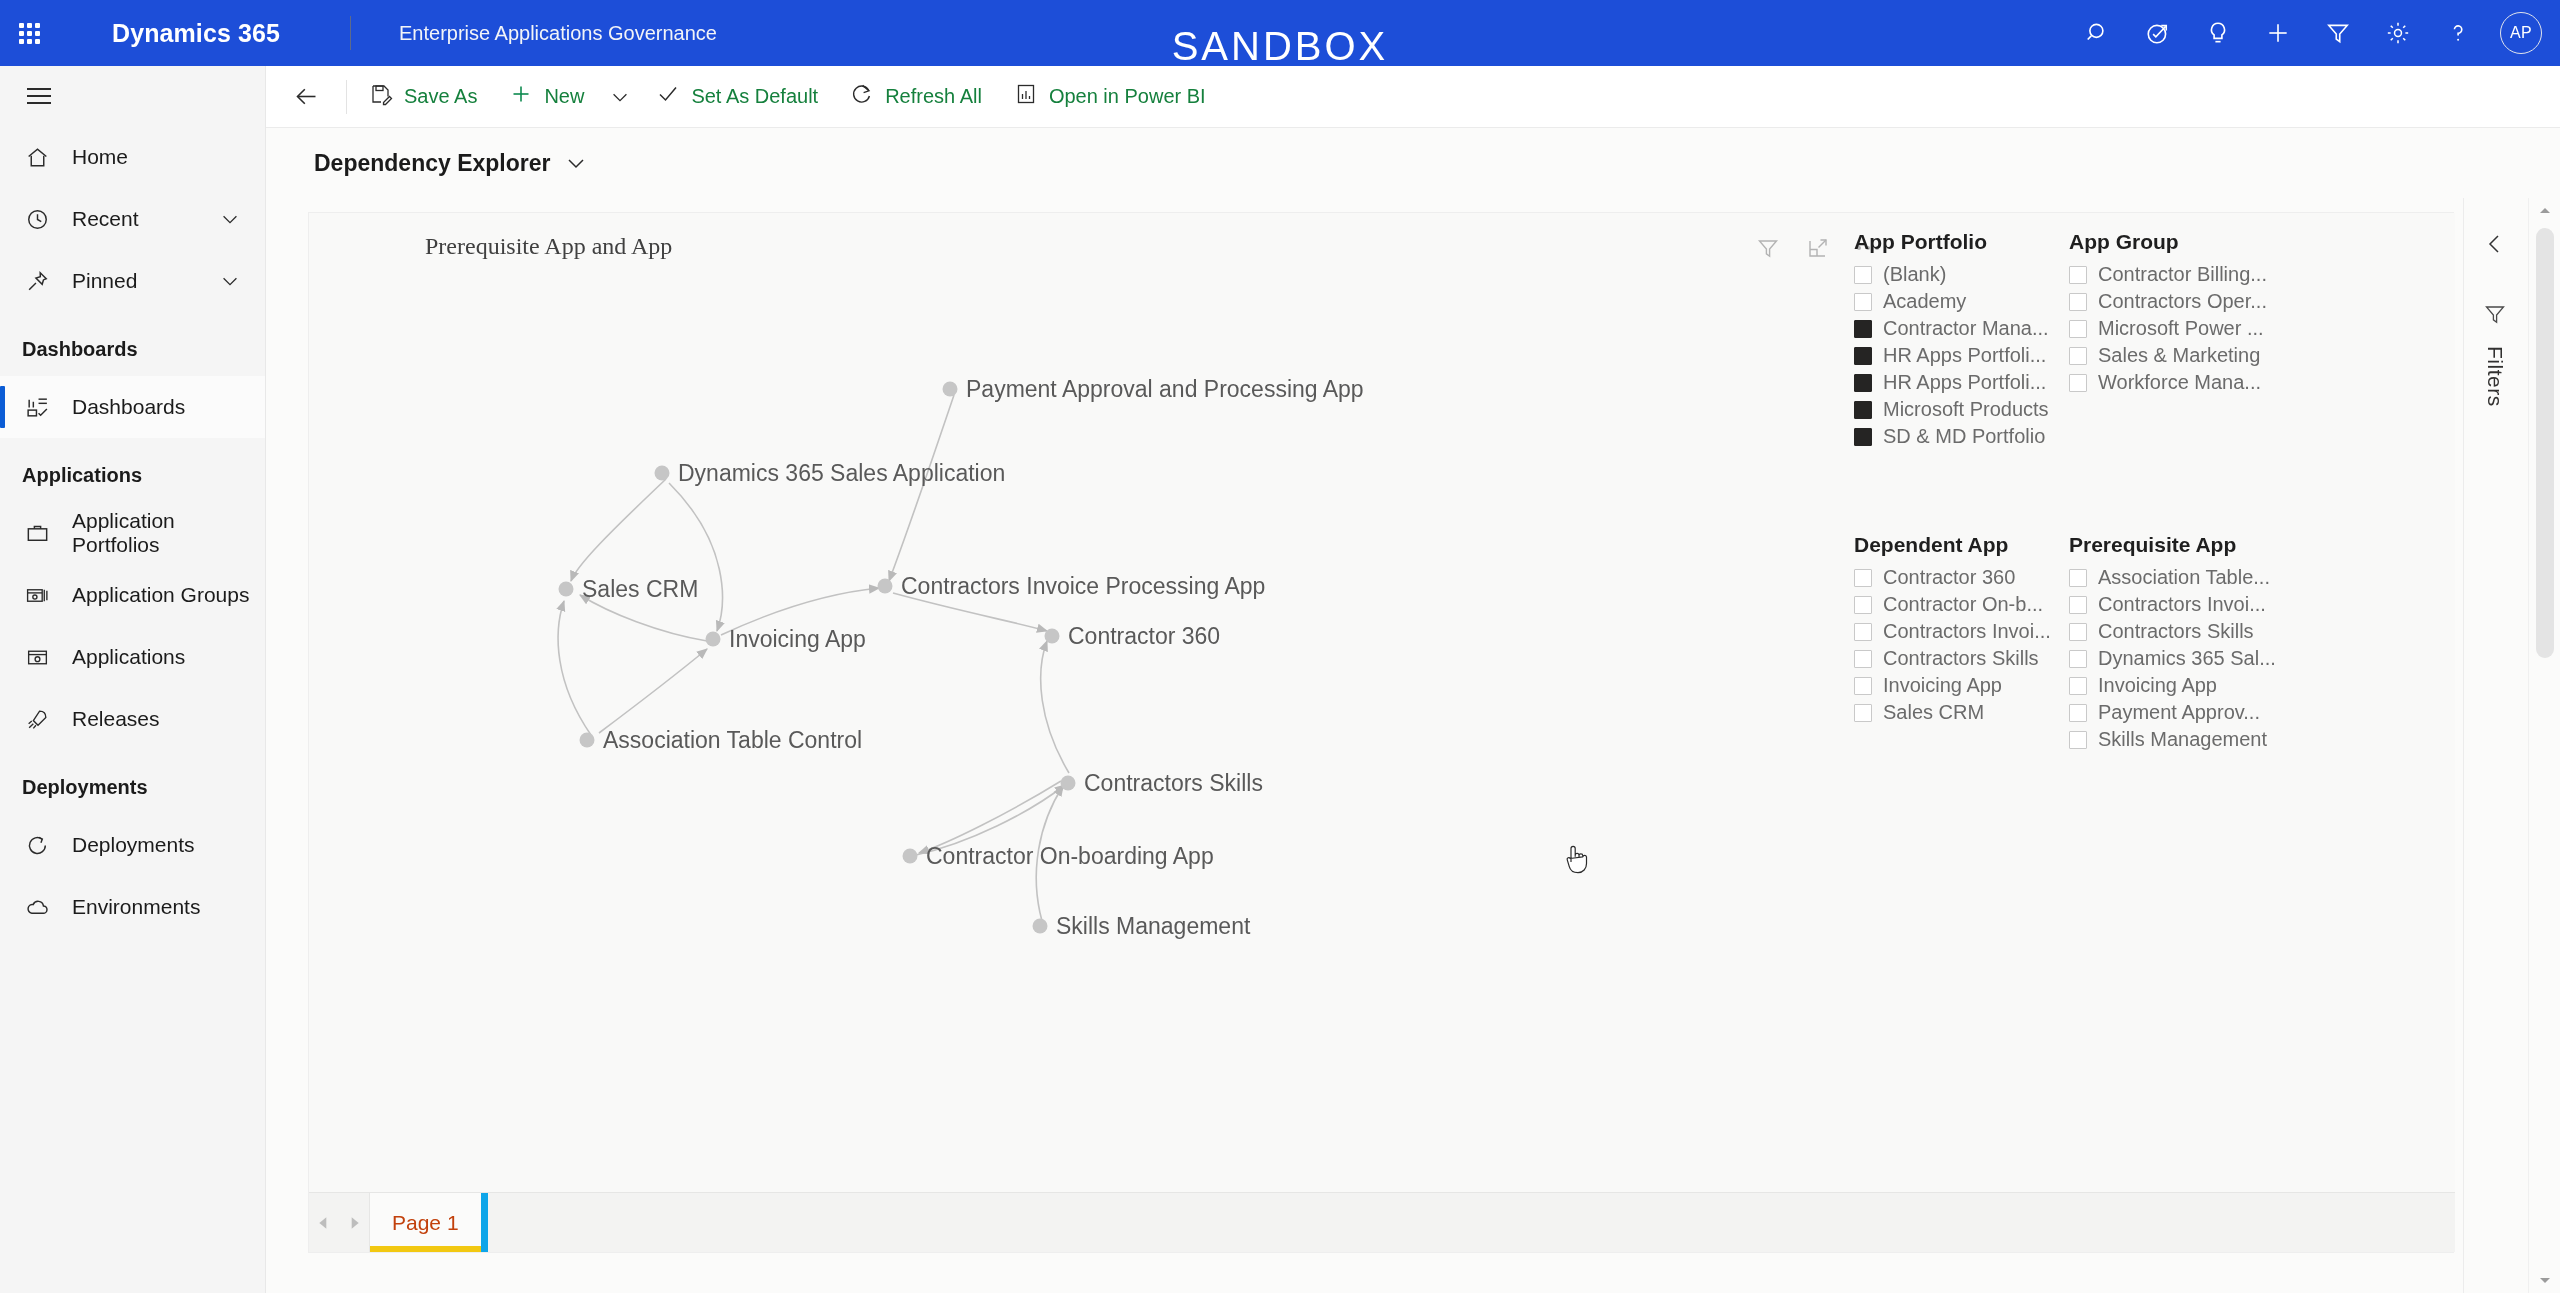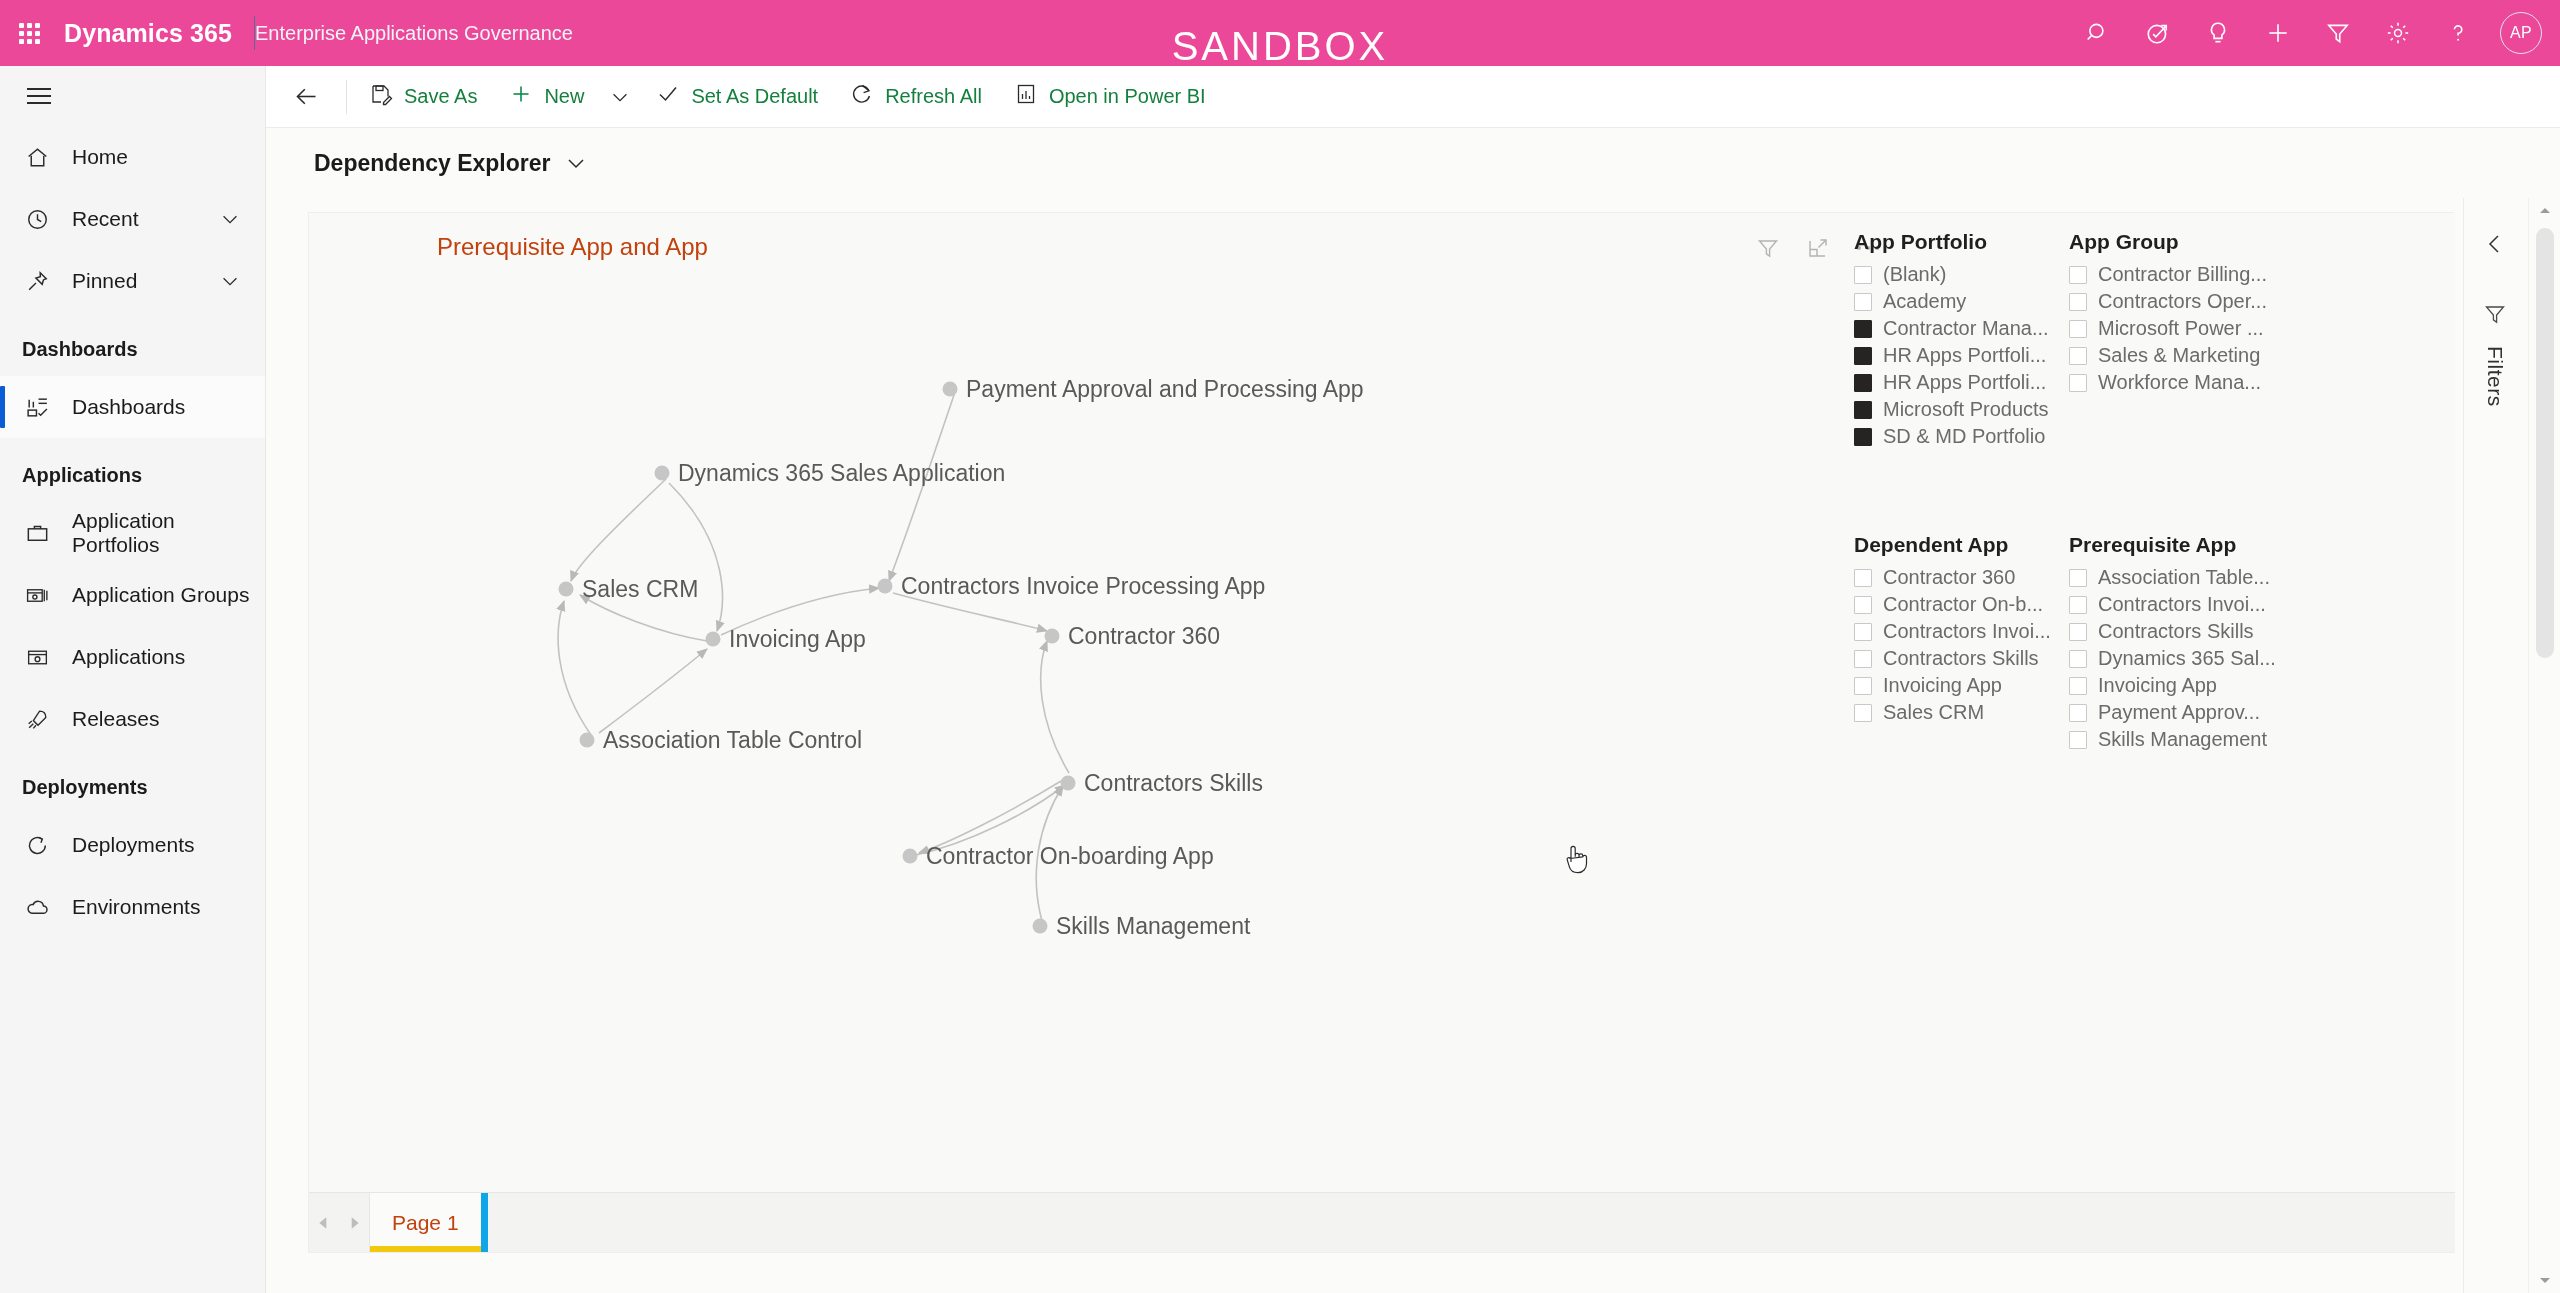--- a/index.html
+++ b/index.html
@@ -6,23 +6,24 @@
   html, body {
     width: 2560px; height: 1293px;
     font-family: "Liberation Sans", sans-serif;
     background: #ffffff;
     overflow: hidden;
   }
 
   
   .appbar {
     position: absolute; top: 0; left: 0; width: 2560px; height: 66px;
-    background: #ec4899;
+    background: #1d4ed8;
     display: flex; align-items: center;
     color: #ffffff;
+    gap: 48px;
   }
   .waffle {
     width: 30px; height: 30px; margin-left: 14px; margin-right: 12px;
     display: grid; grid-template-columns: repeat(3, 5px);
     grid-template-rows: repeat(3, 5px); gap: 3px;
     align-content: center; justify-content: center;
     cursor: pointer;
   }
   .waffle i { display: block; width: 5px; height: 5px; background: #ffffff; border-radius: 1px; }
   .brand {
@@ -121,22 +122,22 @@
   }
   .canvas {
     position: absolute; top: 14px; left: 42px; width: 2146px; height: 1041px;
     background: #f9f9f8; border: 1px solid #eeeeee;
   }
   .vis {
     position: absolute; top: 0; left: 0; width: 2146px; height: 981px;
     background: #f9f9f8;
   }
   .vis-title {
-    position: absolute; top: 20px; left: 128px;
-    font-size: 24px; color: #c2410c;
+    position: absolute; top: 20px; left: 116px;
+    font-size: 24px; color: #404040; font-family: Liberation Serif, serif;
   }
   .vis-tools {
     position: absolute; top: 20px; left: 1442px;
     display: flex; align-items: center; gap: 16px;
   }
   .vt { width: 34px; height: 30px; display: flex; align-items: center; justify-content: center; cursor: pointer; }
 
   
   .slicer { position: absolute; }
   .slicer-head {

